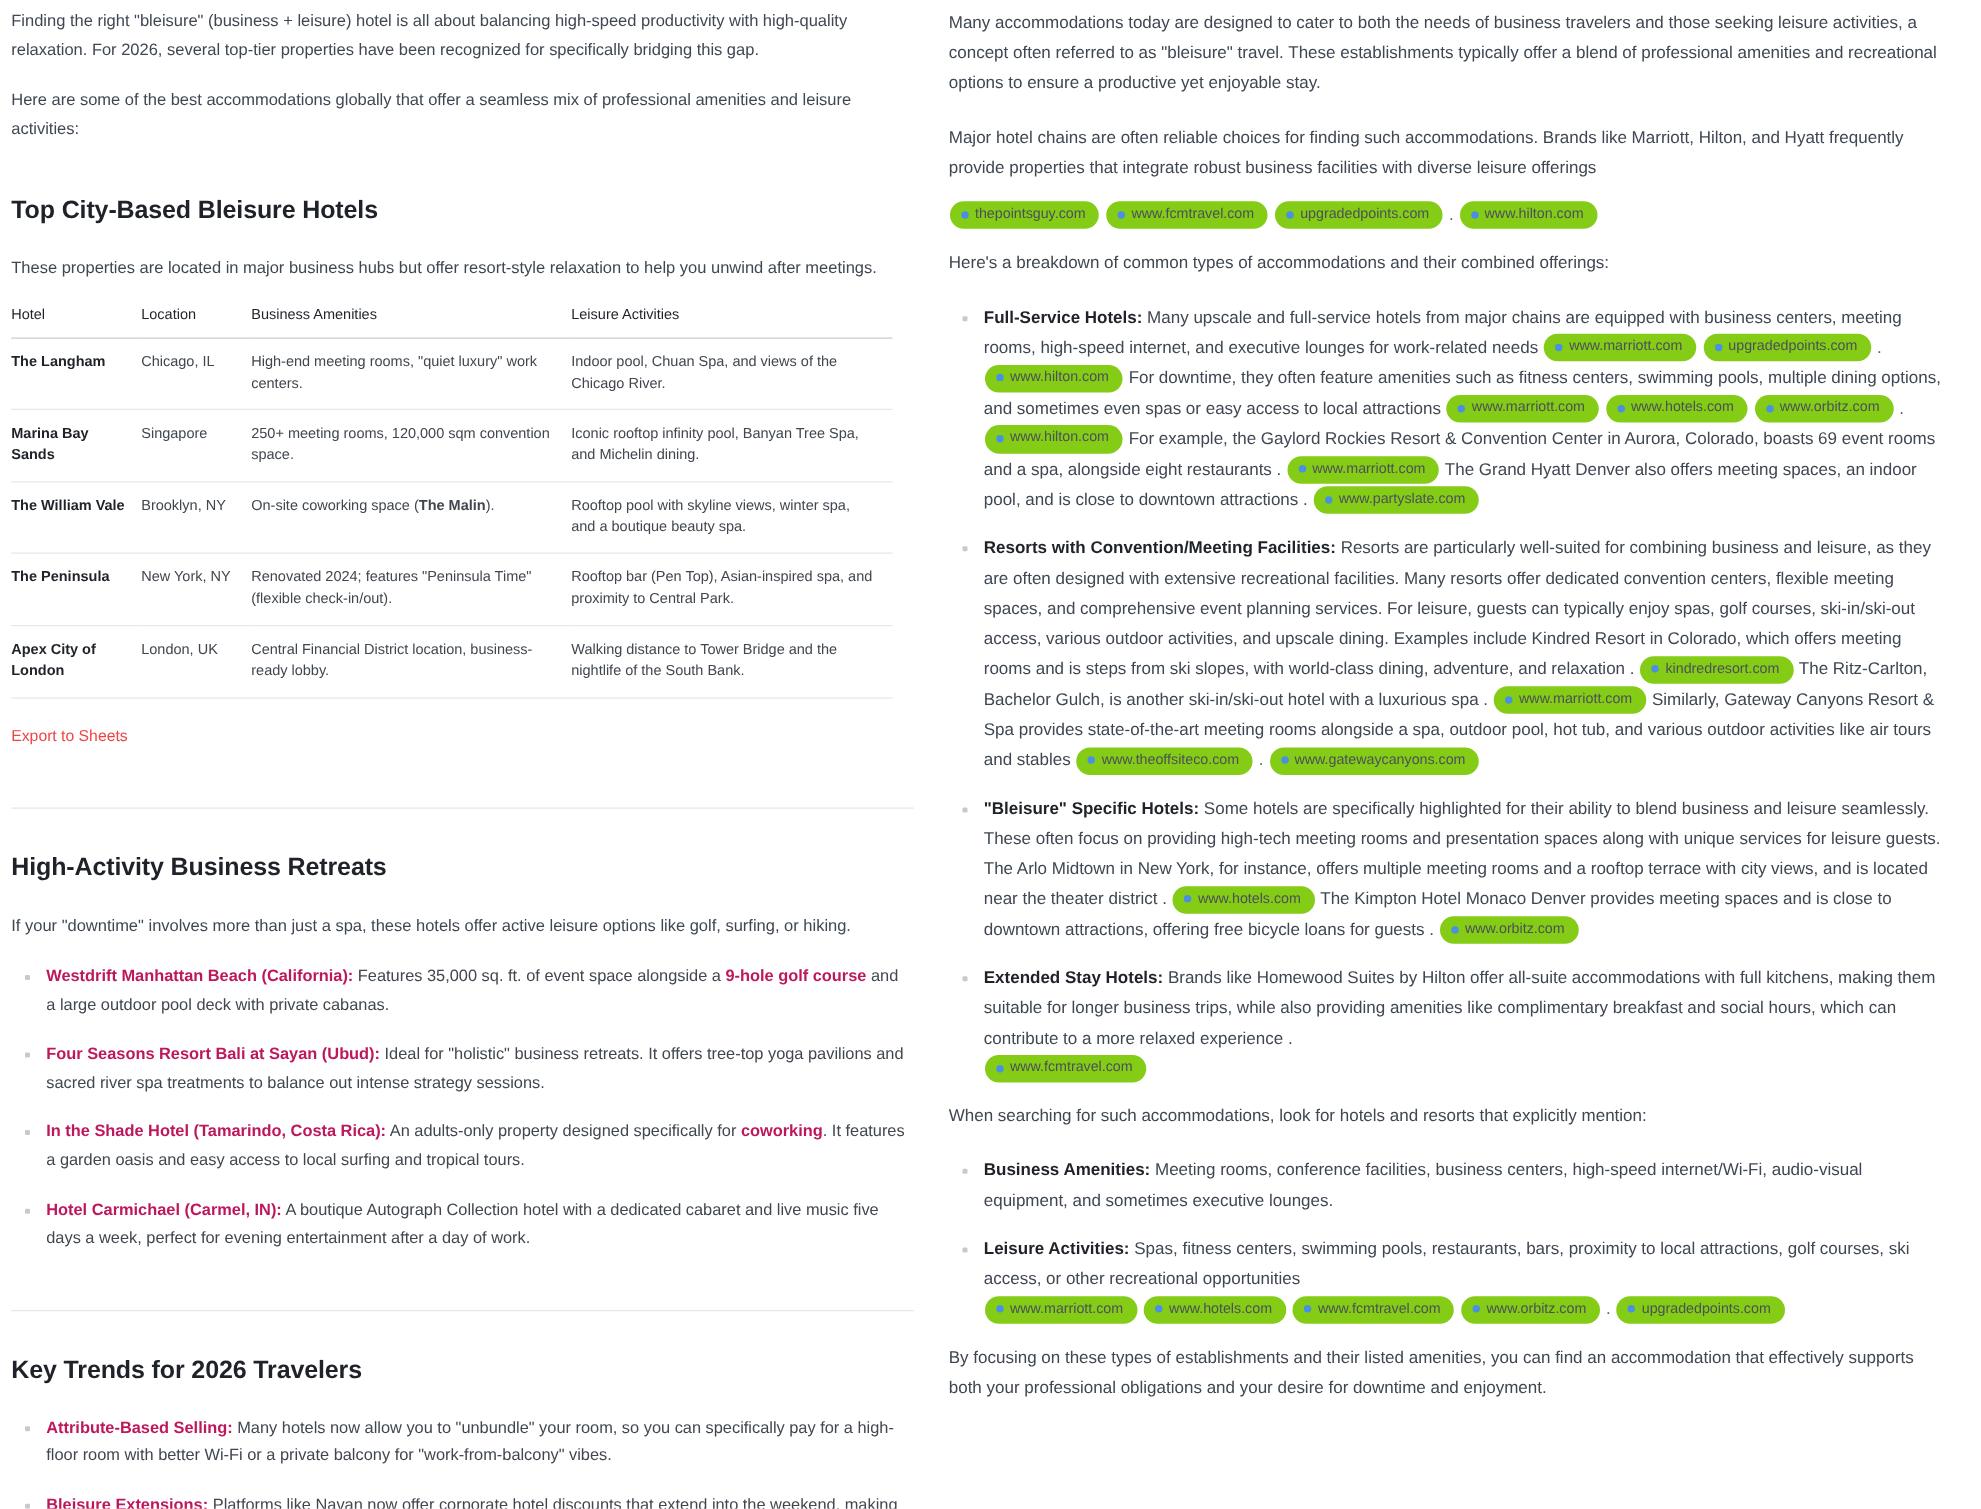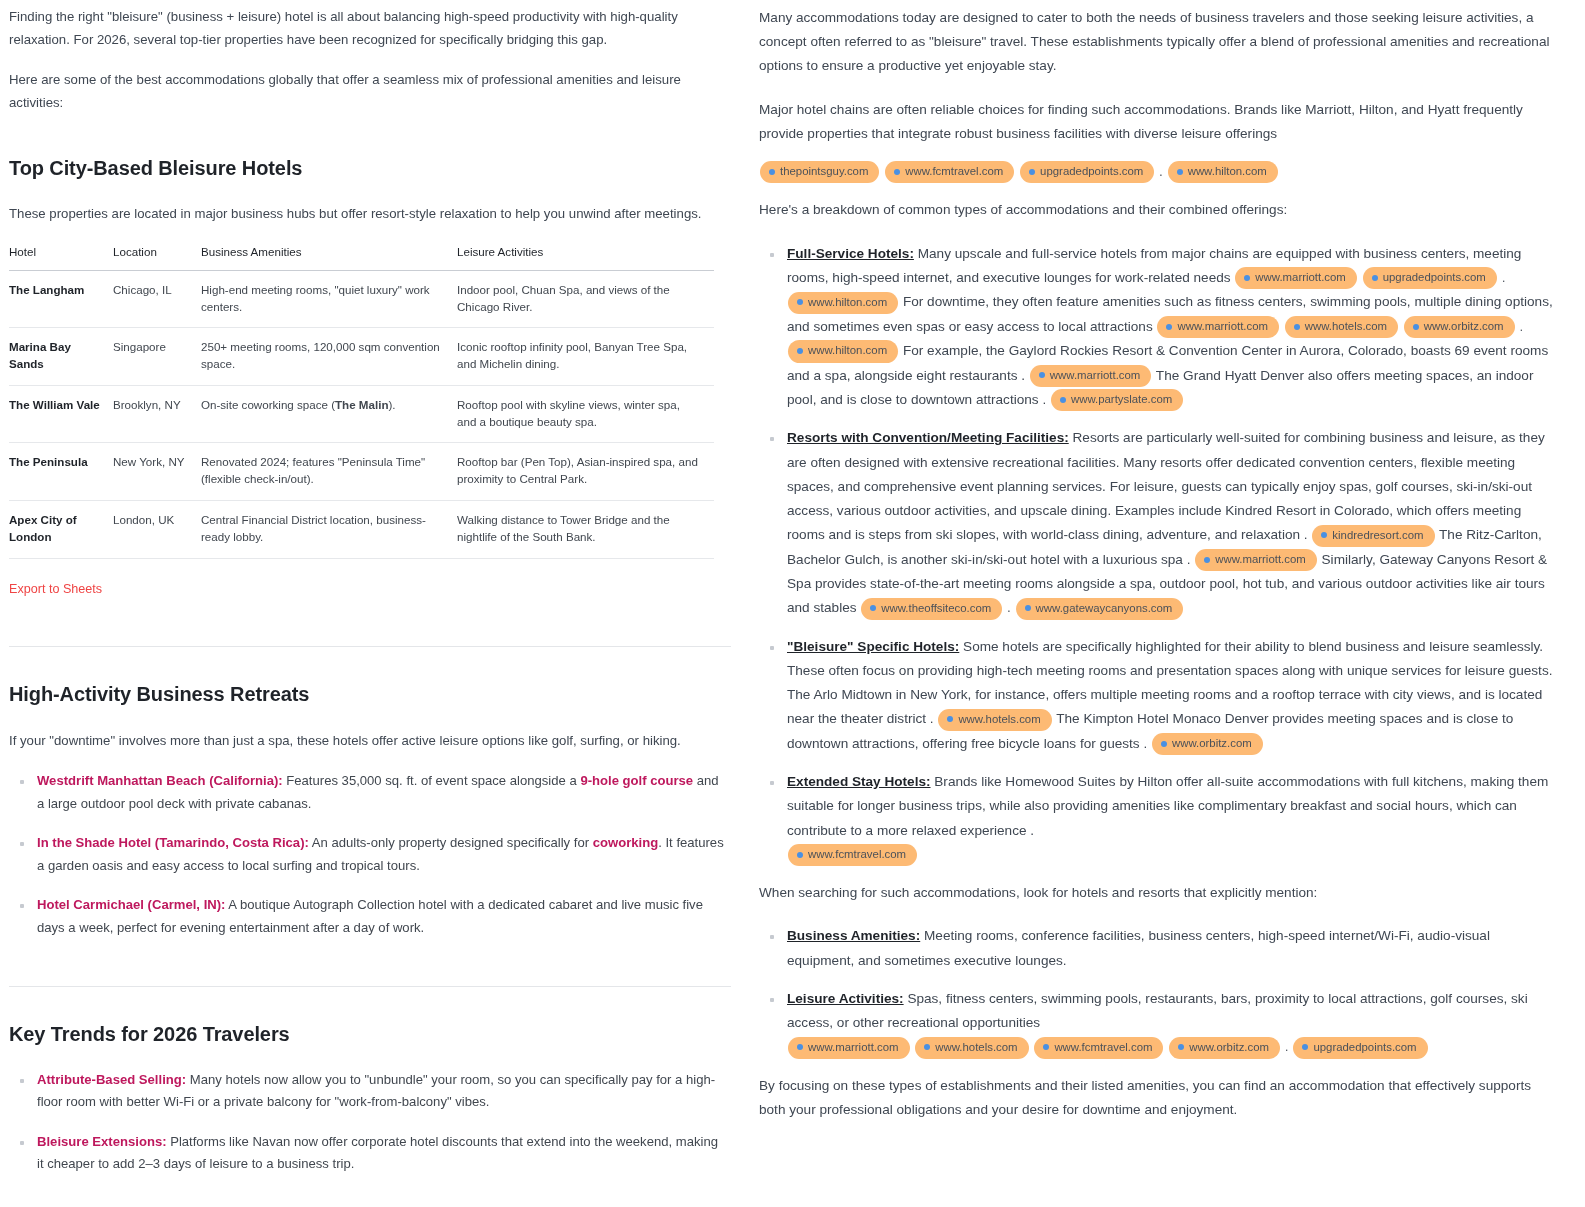--- a/index.html
+++ b/index.html
@@ -120,27 +120,27 @@
     line-height: 1.78;
   }
   ul.r-bullets > li::before {
     content: "";
     position: absolute;
     left: 11px; top: 11px;
     width: 4px; height: 4px;
     background: #c6cad0;
     border-radius: 1px;
   }
-  ul.r-bullets > li b { color: #1f2329; font-weight: bold; text-decoration: underline; }
+  ul.r-bullets > li b { color: #1f2329; font-weight: bold; }
 
   .chip {
     display: inline-flex;
     align-items: center;
     gap: 5px;
-    background: #fdba74;
+    background: #84cc16;
     border-radius: 999px;
     padding: 2px 11px 3px 9px;
     font-size: 11.4px;
     line-height: 1.5;
     color: #4b5159;
     white-space: nowrap;
     vertical-align: middle;
     margin: 1px 1px;
   }
   .chip .dot {
@@ -209,20 +209,21 @@
 
     <div class="export-row">Export to Sheets</div>
 
     <hr class="rule">
 
     <h2 class="sec-title">High-Activity Business Retreats</h2>
     <p>If your "downtime" involves more than just a spa, these hotels offer active leisure options like golf, surfing, or hiking.</p>
 
     <ul class="bullets">
       <li><b>Westdrift Manhattan Beach (California):</b><span> Features 35,000 sq. ft. of event space alongside a </span><b>9-hole golf course</b><span> and a large outdoor pool deck with private cabanas.</span></li>
+      <li><b>Four Seasons Resort Bali at Sayan (Ubud):</b><span> Ideal for "holistic" business retreats. It offers tree-top yoga pavilions and sacred river spa treatments to balance out intense strategy sessions.</span></li>
       <li><b>In the Shade Hotel (Tamarindo, Costa Rica):</b><span> An adults-only property designed specifically for </span><b>coworking</b><span>. It features a garden oasis and easy access to local surfing and tropical tours.</span></li>
       <li><b>Hotel Carmichael (Carmel, IN):</b><span> A boutique Autograph Collection hotel with a dedicated cabaret and live music five days a week, perfect for evening entertainment after a day of work.</span></li>
     </ul>
 
     <hr class="rule">
 
     <h2 class="sec-title">Key Trends for 2026 Travelers</h2>
 
     <ul class="bullets">
       <li><b>Attribute-Based Selling:</b><span> Many hotels now allow you to "unbundle" your room, so you can specifically pay for a high-floor room with better Wi-Fi or a private balcony for "work-from-balcony" vibes.</span></li>

